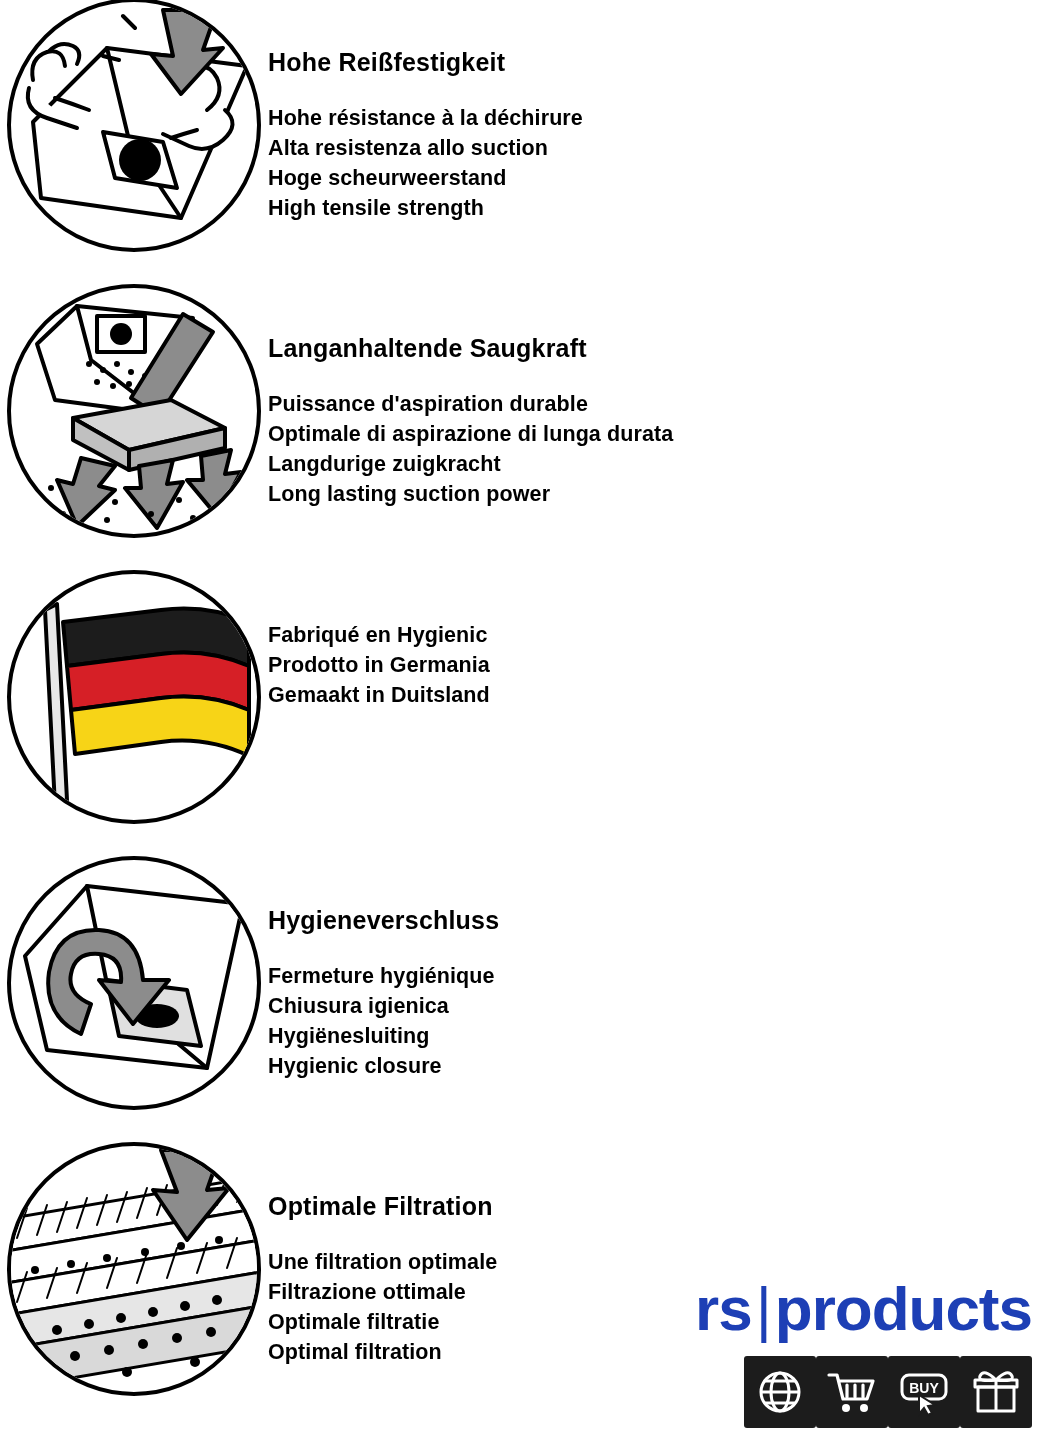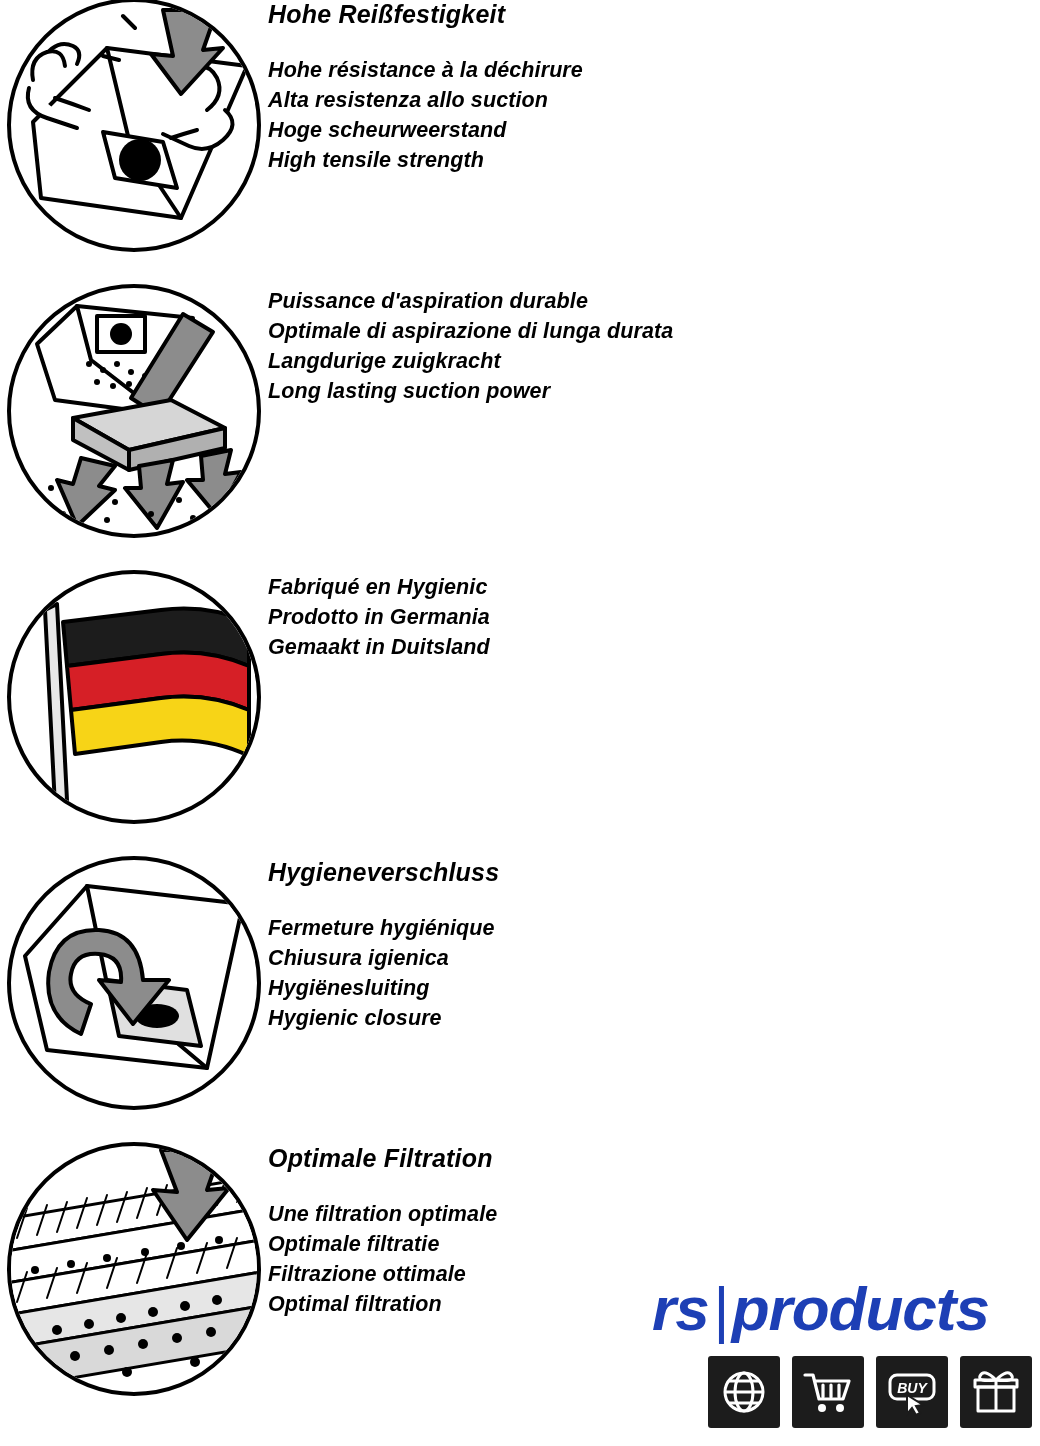--- a/index.html
+++ b/index.html
@@ -38,60 +38,58 @@
   .circle {
     width: 246px;
     height: 246px;
     border-radius: 50%;
     border: 4px solid #000;
     background: #fff;
     overflow: hidden;
     position: relative;
   }
   .text-wrap {
-    font-style: italic;
+    padding-top: 48px;
   }
   .f-title {
     font-size: 25px;
     font-weight: bold;
     letter-spacing: 0.2px;
     margin-bottom: 26px;
   }
   .f-line {
     font-size: 21.5px;
     font-weight: bold;
     line-height: 30px;
     letter-spacing: 0.1px;
   }
   
   .brand {
     position: absolute;
     right: 8px;
     bottom: 18px;
     width: 380px;
-    text-align: left;
-    font-style: italic;
+    text-align: right;
   }
   .brand-name {
     font-size: 62px;
     font-weight: bold;
     color: #1d3fb5;
     letter-spacing: -1px;
     line-height: 1;
     white-space: nowrap;
   }
   .brand-sep {
     color: #1d3fb5;
     font-weight: normal;
     padding: 0 4px;
   }
   .brand-icons {
     display: flex;
     justify-content: flex-end;
-    gap: 12px;
     margin-top: 16px;
   }
   .bicon {
     width: 72px;
     height: 72px;
     background: #1c1c1c;
     border-radius: 3px;
     display: flex;
     align-items: center;
     justify-content: center;
@@ -179,20 +177,21 @@
               <circle cx="182" cy="230" r="3"></circle>
                 <circle cx="226" cy="204" r="3"></circle>
               <circle cx="212" cy="224" r="3"></circle>
                 <circle cx="140" cy="226" r="3"></circle>
             </g>
           </g>
         </svg>
       </div>
     </div>
     <div class="text-wrap">
+      <div class="f-title">Langanhaltende Saugkraft</div>
       <div class="f-line">Puissance d'aspiration durable</div>
       <div class="f-line">Optimale di aspirazione di lunga durata</div>
       <div class="f-line">Langdurige zuigkracht</div>
       <div class="f-line">Long lasting suction power</div>
     </div>
   </div>
 
   <div class="feature">
     <div class="icon-wrap">
       <div class="circle">
@@ -303,22 +302,22 @@
             </g>
 
             <path d="M150 4 L210 4 L196 44 L218 42 L176 94 L142 44 L166 46 Z" fill="#8c8c8c" stroke="#000" stroke-width="4"></path>
           </g>
         </svg>
       </div>
     </div>
     <div class="text-wrap">
       <div class="f-title">Optimale Filtration</div>
       <div class="f-line">Une filtration optimale</div>
+      <div class="f-line">Filtrazione ottimale</div>
       <div class="f-line">Optimale filtratie</div>
-      <div class="f-line">Filtrazione ottimale</div>
       <div class="f-line">Optimal filtration</div>
     </div>
   </div>
 
   <div class="brand">
     <div class="brand-name">
       <span>rs</span><span class="brand-sep">|</span><span>products</span>
     </div>
     <div class="brand-icons">
       <div class="bicon">

